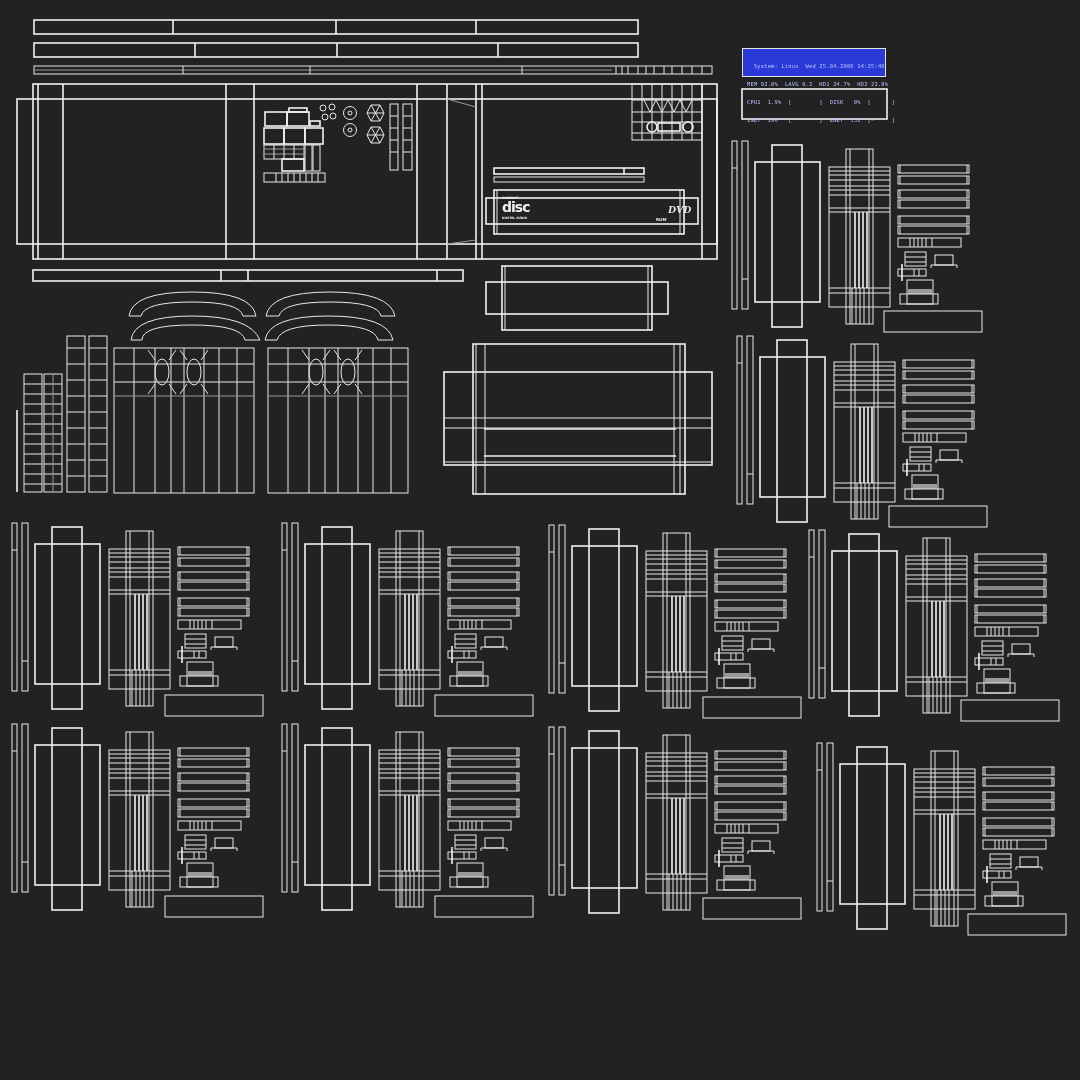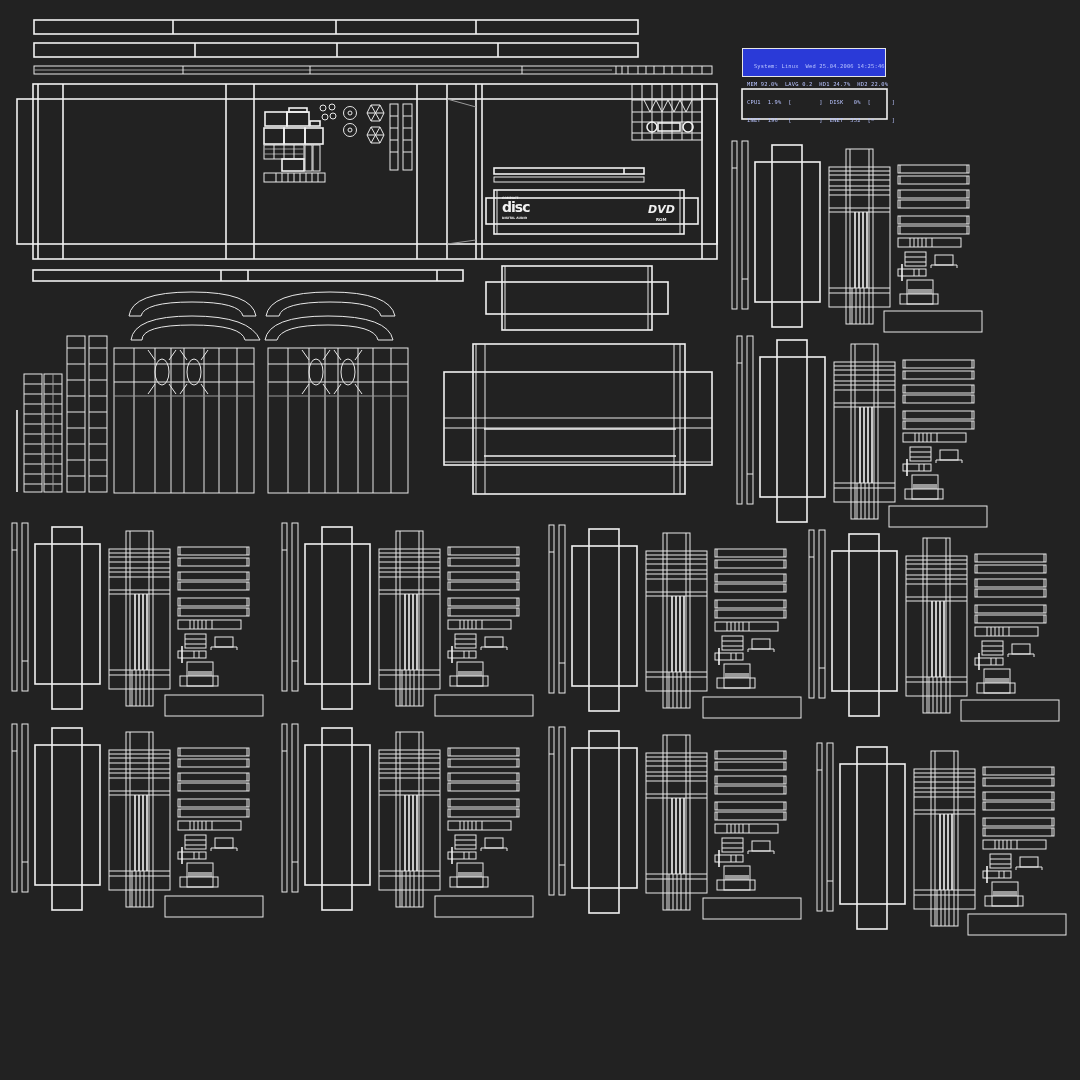--- a/index.html
+++ b/index.html
@@ -993,15 +993,15 @@
   <div class="lcd-panel">
     <span class="lcd-row">  System: Linux  Wed 25.04.2006 14:25:46</span>
     <span class="lcd-row">MEM 92.0%  LAVG 0.2  HD1 24.7%  HD2 22.0%</span>
     <span class="lcd-row">CPU1  1.9%  [        ]  DISK   0%  [      ]</span>
     <span class="lcd-row">INET  196   [        ]  ENET  552  [=     ]</span>
   </div>
 
   <span class="logo-text" style="left:502px;top:199px;font-size:14px;letter-spacing:-1px;">disc</span>
   <span class="logo-text" style="left:502px;top:196px;font-size:3px;">COMPACT</span>
   <span class="logo-text" style="left:502px;top:216px;font-size:3px;">DIGITAL AUDIO</span>
-  <span class="logo-text" style="left:648px;top:203px;font-size:11px;font-style:italic;">DVD</span>
+  <span class="logo-text" style="left:668px;top:203px;font-size:11px;font-style:italic;font-family:Liberation Serif, serif;">DVD</span>
   <span class="logo-text" style="left:656px;top:217px;font-size:4px;">ROM</span>
 </div>
 
 </body></html>

